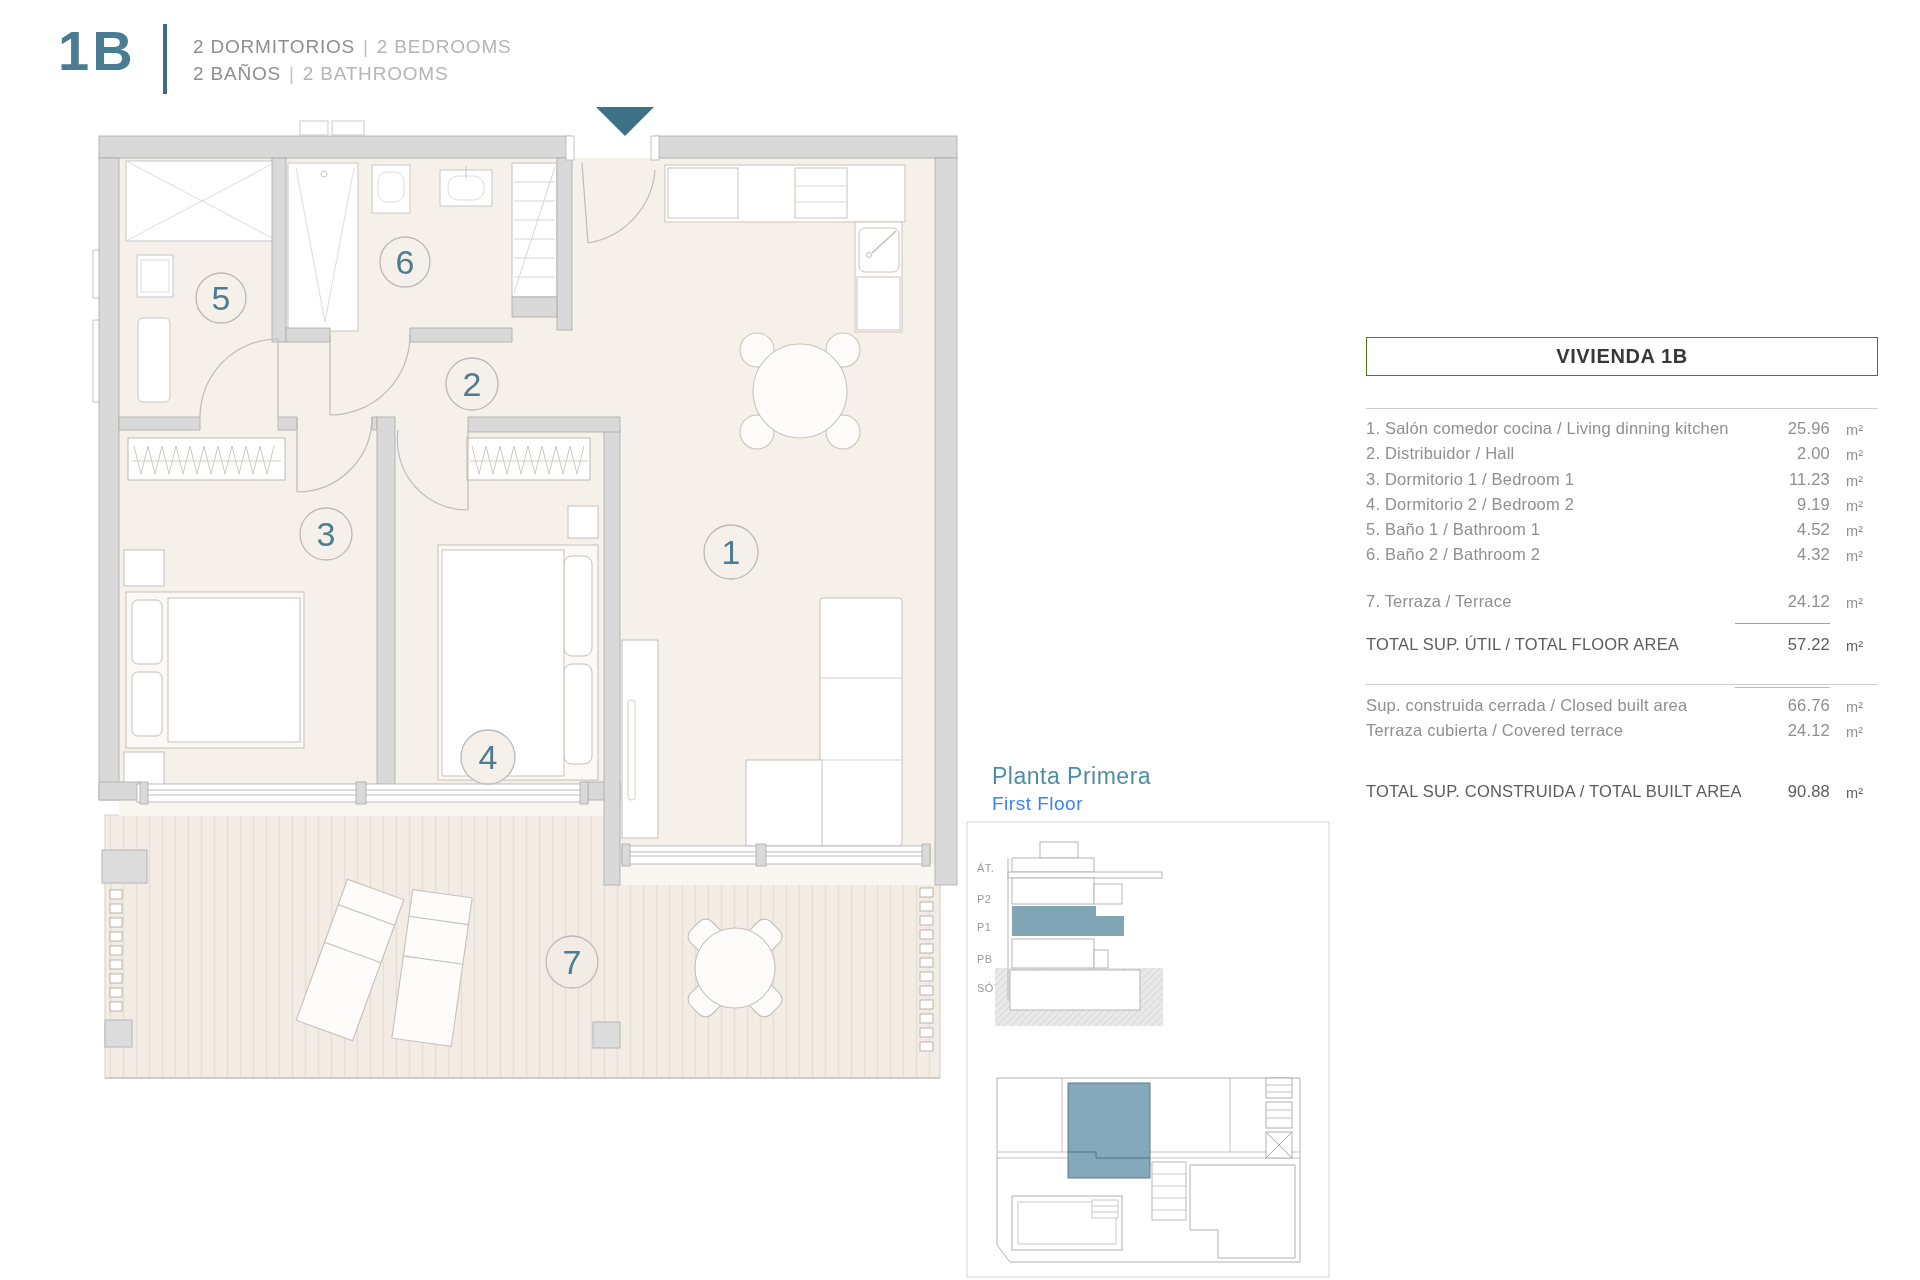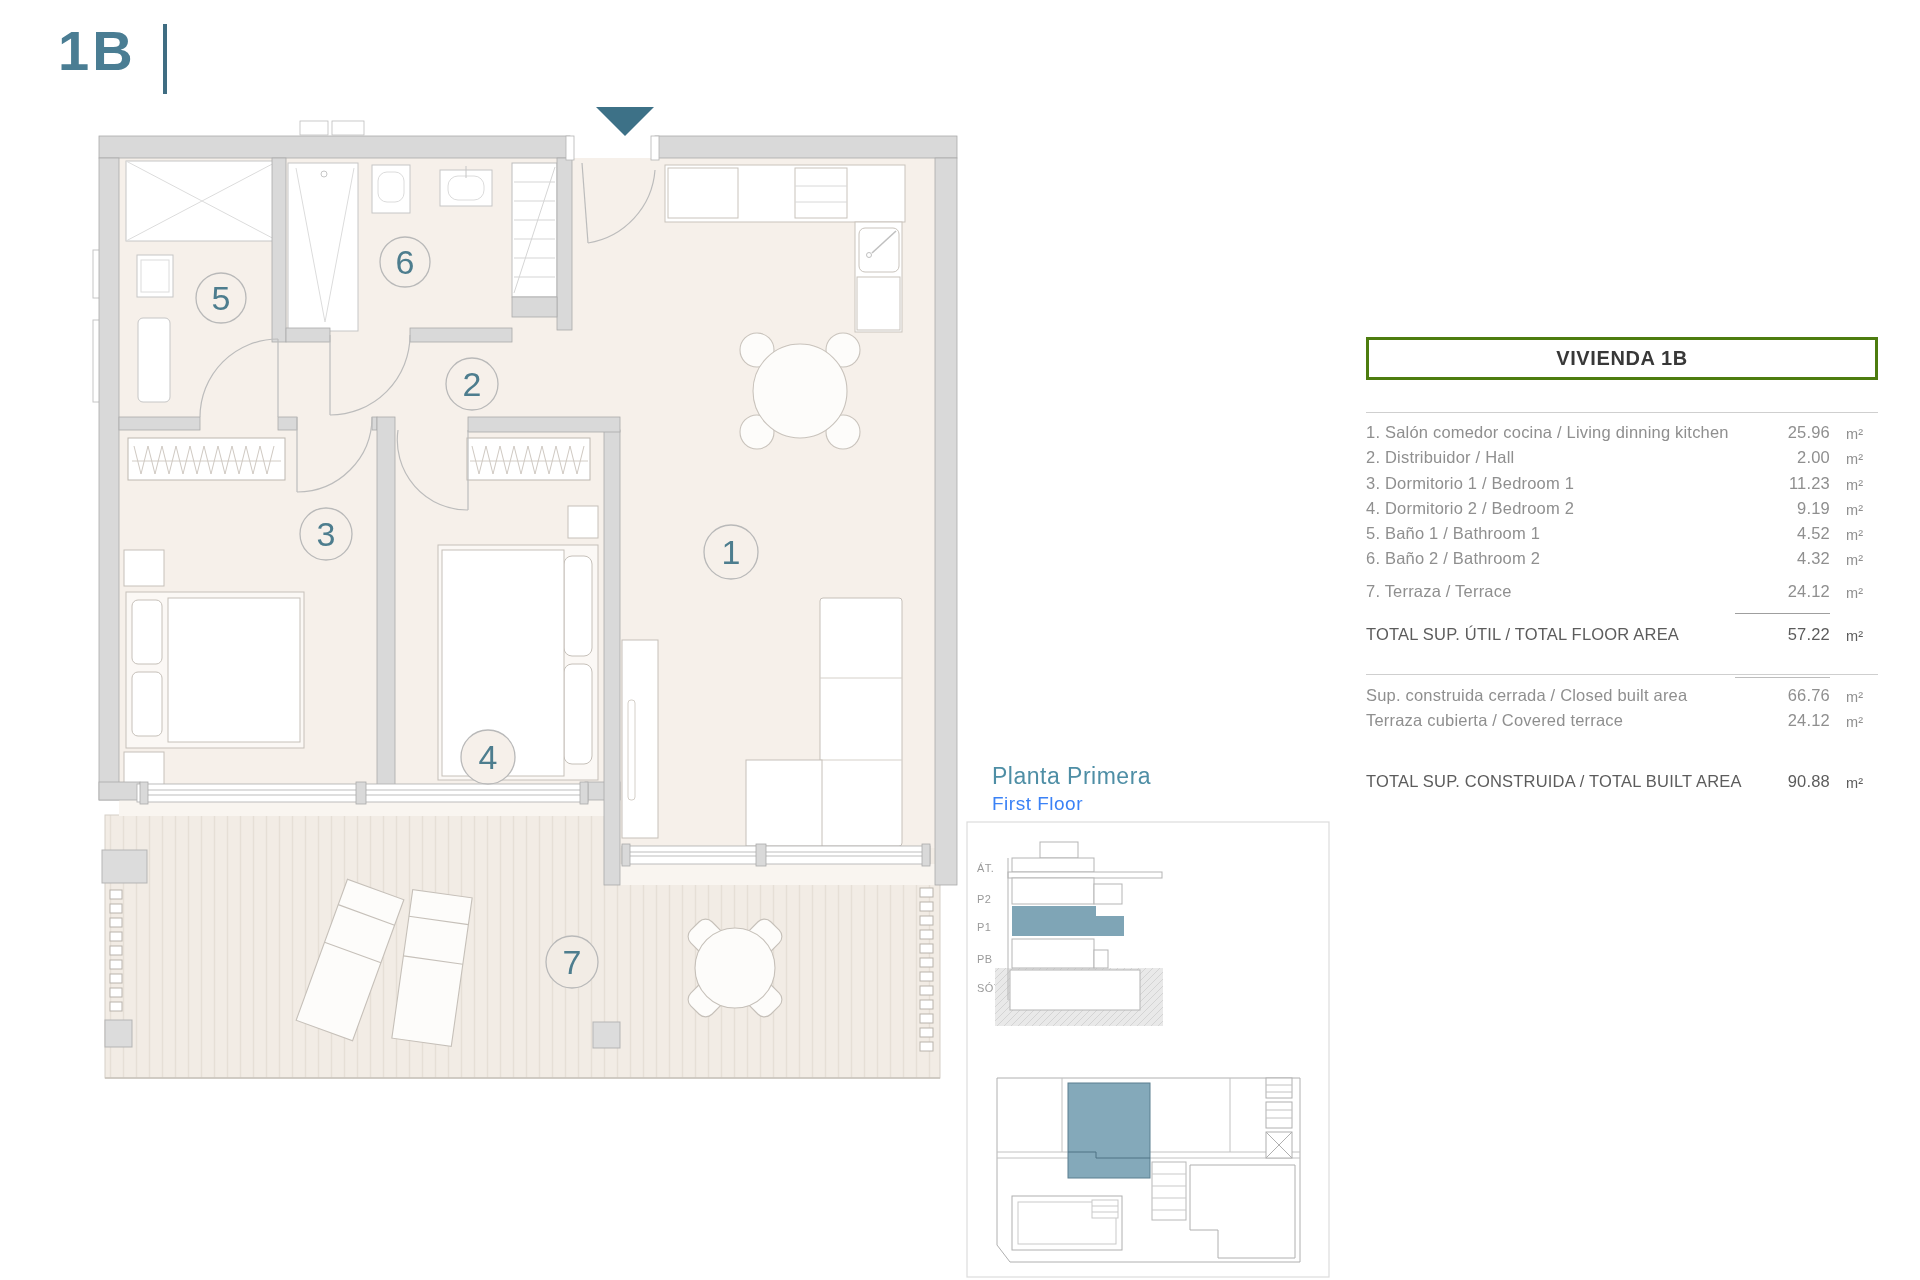--- a/index.html
+++ b/index.html
@@ -17,44 +17,48 @@
   .hl-sep{color:#c2c2c2;padding:0 8px;}
   .hl-secondary{color:#b5b5b5;}
 
   
   .floor-label{position:absolute;left:992px;top:763px;}
   .fl-es{font-size:23px;color:#4e8ea5;letter-spacing:.5px;}
   .fl-en{font-size:19px;color:#3b82f6;margin-top:3px;letter-spacing:.5px;}
 
   
   .areas{position:absolute;left:1366px;top:337px;width:512px;color:#8f8f8f;font-size:16.5px;}
-  .areas .title-box{border:3px solid #4d7c0f;height:37px;line-height:37px;text-align:center;
+  .areas .title-box{border:1px solid #4d7c0f;height:37px;line-height:37px;text-align:center;
                     font-size:20px;font-weight:700;color:#383838;letter-spacing:.6px;margin-bottom:32px;}
   .areas .hr{border-top:1px solid #cfcfcf;height:0;}
   .areas .sec{padding-top:6px;font-size:17px;color:#686868;letter-spacing:.3px;height:26px;}
   .arow{display:flex;align-items:flex-end;height:25.2px;letter-spacing:.2px;}
   .arow .lbl{flex:1;white-space:nowrap;overflow:hidden;}
   .arow .val{width:58px;text-align:right;}
   .arow .unit{width:48px;padding-left:16px;box-sizing:border-box;font-size:14.5px;}
   .rows{margin-top:4px;}
-  .terrace-row{margin-top:8px;}
+  .terrace-row{margin-top:22px;}
   .rule-right{margin-top:12px;margin-left:auto;margin-right:48px;width:95px;border-top:1px solid #9f9f9f;height:0;}
   .total-row{margin-top:4px;color:#5c5c5c;font-weight:500;}
   .hr2{margin-top:30px;}
   .short-rule{margin-left:auto;margin-right:48px;width:95px;border-top:1px solid #bdbdbd;height:0;margin-top:2px;}
   .built-rows{margin-top:2px;}
   .total2{margin-top:36px;color:#5c5c5c;font-weight:500;}
 </style>
 </head>
 <body>
 
 <div class="page">
 
   <div class="hdr-unit">1B</div>
   <div class="hdr-divider"></div>
+  <div class="hdr-lines">
+    <div class="hdr-line"><span class="hl-primary">2 DORMITORIOS</span><span class="hl-sep">|</span><span class="hl-secondary">2 BEDROOMS</span></div>
+    <div class="hdr-line"><span class="hl-primary">2 BAÑOS</span><span class="hl-sep">|</span><span class="hl-secondary">2 BATHROOMS</span></div>
+  </div>
 
   <svg width="1920" height="1280" viewBox="0 0 1920 1280" style="position:absolute;left:0;top:0;">
     <defs>
       <pattern id="deck" width="13" height="12" patternUnits="userSpaceOnUse">
         <rect width="13" height="12" fill="#f2ece5"></rect>
         <line x1="6.5" y1="0" x2="6.5" y2="12" stroke="#e6dfd6" stroke-width="1.4"></line>
       </pattern>
       <pattern id="hatch" width="7" height="7" patternUnits="userSpaceOnUse">
         <rect width="7" height="7" fill="#e9e9e9"></rect>
         <line x1="0" y1="7" x2="7" y2="0" stroke="#d4d4d4" stroke-width="1"></line>

